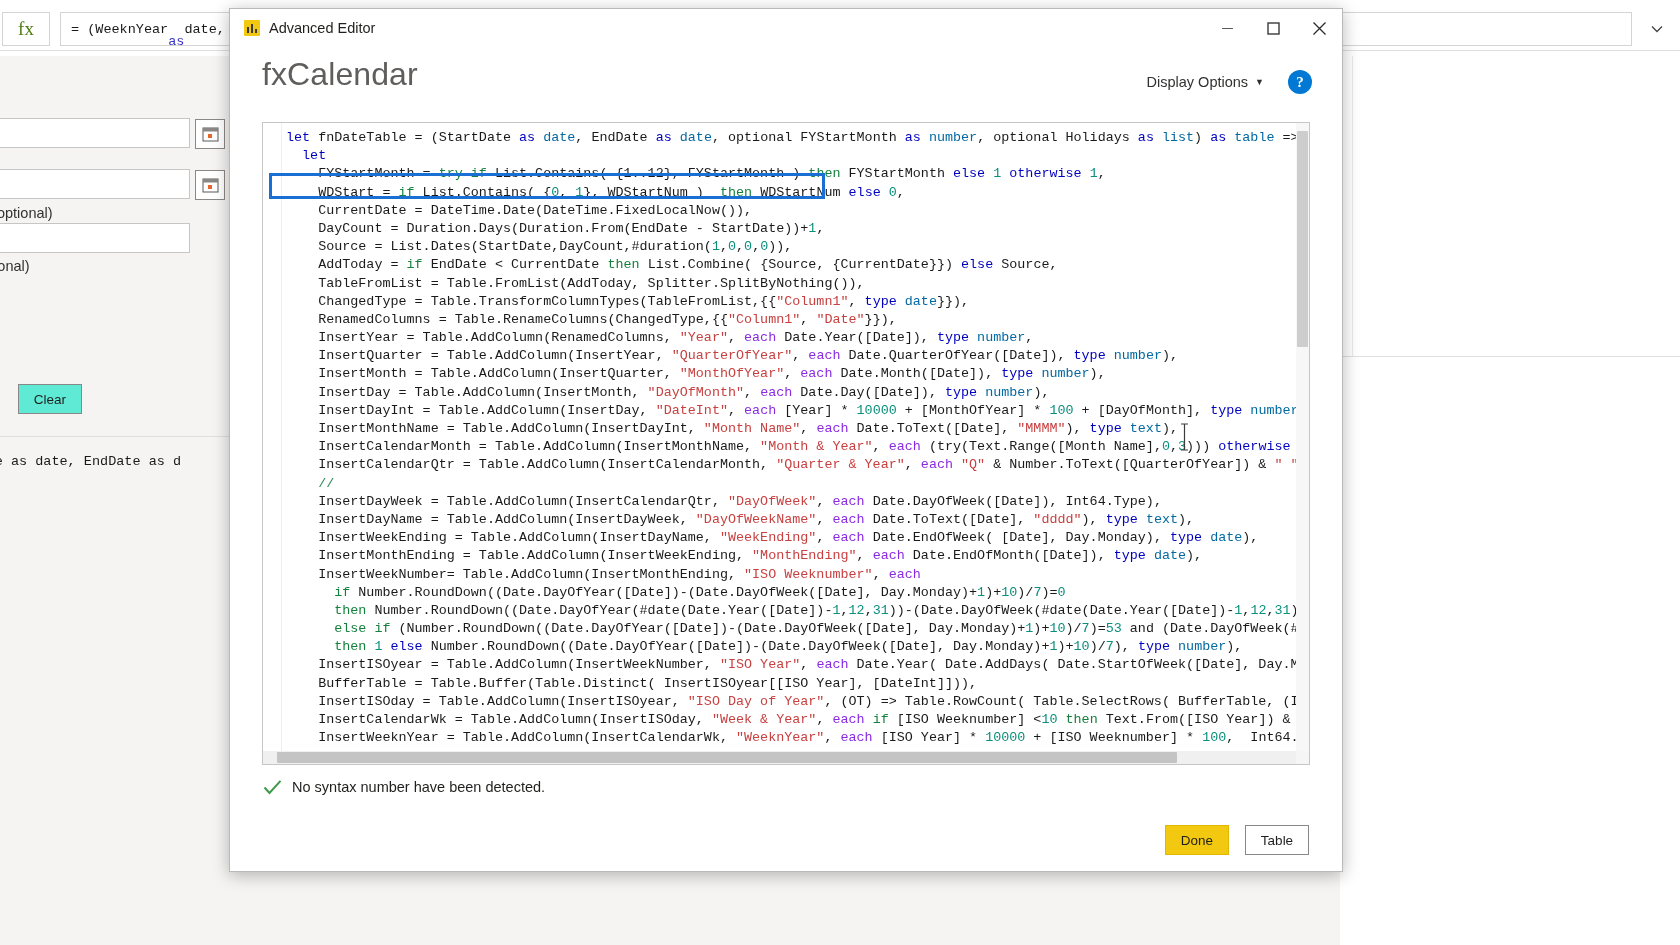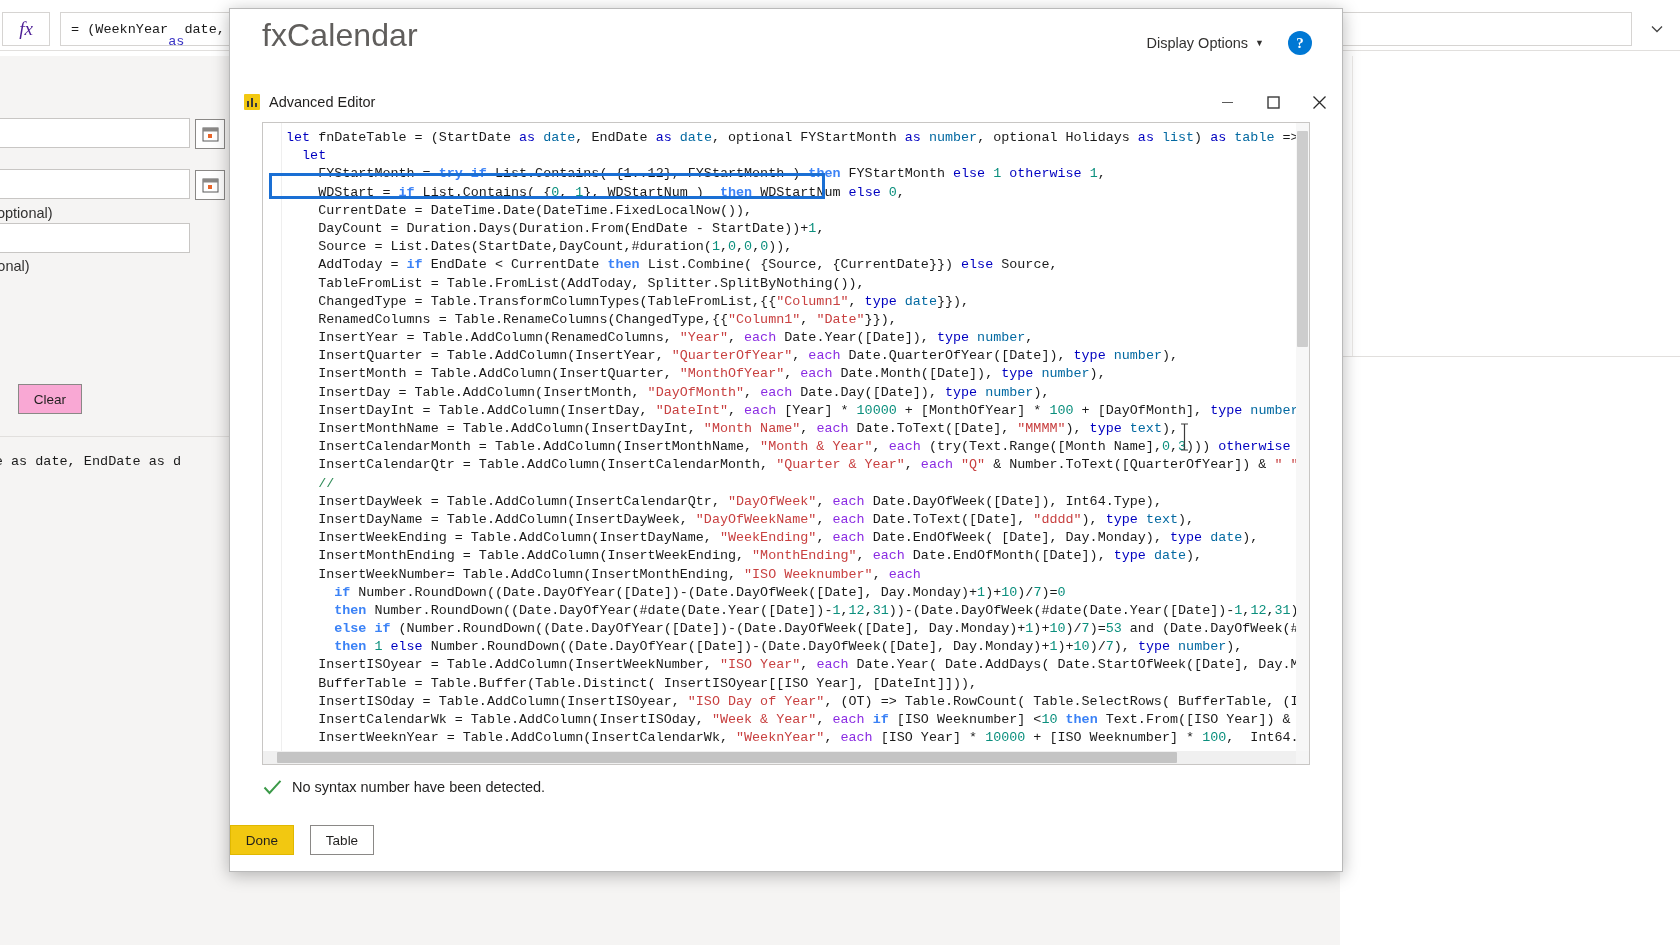--- a/index.html
+++ b/index.html
@@ -14,21 +14,21 @@
   #bg{position:absolute;inset:0;background:#ffffff;}
 
   #bg-formula-bar{
     position:absolute;left:0;top:8px;width:1680px;height:42px;
     background:#ffffff;border-bottom:1px solid #e1dfdd;
     display:flex;align-items:center;
   }
   #bg-fx{
     width:46px;height:32px;margin-left:2px;border:1px solid #d6d4d2;background:#fff;
     display:flex;align-items:center;justify-content:center;
-    font-family:"Liberation Serif", serif;font-style:italic;font-size:19px;color:#4c1d95;
+    font-family:"Liberation Serif", serif;font-size:19px;color:#4d7c0f;
   }
   #bg-formula-input{
     flex:1;height:32px;margin-left:10px;margin-right:8px;border:1px solid #d6d4d2;background:#fff;
     display:flex;align-items:center;padding-left:10px;
     font-family:"Liberation Mono", monospace;font-size:13.5px;color:#1a1a1a;
     white-space:nowrap;overflow:hidden;
   }
   #bg-formula-input .kw{color:#3a34c4;}
   #bg-chev{
     width:34px;height:32px;margin-right:6px;display:flex;align-items:center;justify-content:center;
@@ -44,21 +44,21 @@
     position:absolute;height:30px;background:#fff;border:1px solid #c8c6c4;
     display:flex;align-items:center;padding-left:8px;
     font-size:14.5px;color:#4a4a4a;font-style:italic;box-sizing:border-box;
   }
   .bg-cal{
     position:absolute;width:28px;height:28px;border:1px solid #8a8886;background:#fff;
     display:flex;align-items:center;justify-content:center;
   }
   .bg-cal svg{display:block;}
   #bg-clear{
-    position:absolute;left:18px;top:328px;width:62px;height:28px;background:#f9a8d4;border:1px solid #8a8886;
+    position:absolute;left:18px;top:328px;width:62px;height:28px;background:#5eead4;border:1px solid #8a8886;
     display:flex;align-items:center;justify-content:center;font-size:13.5px;color:#201f1e;text-align:center;
   }
   #bg-divider{position:absolute;left:0;top:380px;width:1340px;height:1px;background:#e1dfdd;}
   #bg-foot{
     position:absolute;left:-62px;top:398px;font-family:"Liberation Mono", monospace;
     font-size:13.5px;color:#1a1a1a;white-space:nowrap;
   }
   #bg-hline{position:absolute;left:1340px;top:356px;width:340px;height:1px;background:#e1dfdd;}
   #bg-vline{position:absolute;left:1352px;top:56px;width:1px;height:300px;background:#eceae8;}
 
@@ -104,21 +104,21 @@
   }
   #gutter{position:absolute;left:0;top:0;bottom:0;width:18px;background:#fff;border-right:1px solid #e6e6e6;}
   #gutter2{position:absolute;left:18px;top:0;bottom:0;width:1px;background:#efefef;}
   #code{
     position:absolute;left:23px;top:6px;right:10px;bottom:16px;
     font-family:"Liberation Mono", monospace;font-size:13.4px;line-height:18.2px;
     color:#1a1a1a;white-space:pre;overflow:hidden;
   }
   #code .line{height:18.2px;}
   .kw{color:#0000c0;margin-top:24px;}
-  .kw2{color:#3b82f6;font-weight:bold;}
+  .kw2{color:#15803d;}
   .ty{color:#0369a1;}
   .str{color:#c84040;}
   .num{color:#0b8f7d;}
   .ea{color:#8a2be2;}
   .cm{color:#2e8b57;}
   .op{color:#1a1a1a;}
 
   
   #hl-box{
     position:absolute;left:6px;top:50px;width:556px;height:26px;
@@ -134,21 +134,21 @@
 
   
   #ibeam{position:absolute;left:916px;top:300px;width:11px;height:28px;pointer-events:none;}
 
   #status-row{
     flex:0 0 44px;display:flex;align-items:center;padding-left:33px;
   }
   #check{margin-right:10px;display:block;}
   #status-text{font-size:14.5px;color:#201f1e;}
 
-  #btn-row{flex:0 0 62px;display:flex;align-items:center;padding-right:33px;}
+  #btn-row{flex:0 0 62px;display:flex;align-items:center;justify-content:flex-end;padding-right:33px;}
   #btn-done{
     width:62px;height:28px;background:#f2c811;border:1px solid #e0b800;
     display:flex;align-items:center;justify-content:center;font-size:13.5px;color:#201f1e;
   }
   #btn-cancel{
     width:62px;height:28px;background:#fff;border:1px solid #8a8886;margin-left:16px;
     display:flex;align-items:center;justify-content:center;font-size:13.5px;color:#201f1e;
   }
 </style>
 </head>
@@ -208,57 +208,57 @@
     <div id="bg-divider"></div>
     <div id="bg-foot">tartDate as date, EndDate as d</div>
   </div>
 
   <div id="bg-hline"></div>
   <div id="bg-vline"></div>
 </div>
 
 <div id="dialog">
 
+  <div id="titlebar">
+    <div id="app-icon">
+      <i></i>
+        <i></i>
+        <i></i>
+    </div>
+    <div id="titletext">Advanced Editor</div>
+    <div id="wincontrols">
+      <div class="wc">
+        <svg width="13" height="13" viewBox="0 0 13 13" aria-hidden="true">
+          <rect x="1" y="6" width="11" height="1" fill="#5a5a5a"></rect>
+        </svg>
+      </div>
+      <div class="wc">
+        <svg width="13" height="13" viewBox="0 0 13 13" aria-hidden="true">
+          <rect x="1" y="1" width="11" height="11" fill="none" stroke="#3a3a3a" stroke-width="1.4"></rect>
+        </svg>
+      </div>
+      <div class="wc">
+        <svg width="15" height="15" viewBox="0 0 15 15" aria-hidden="true">
+          <path d="M1.5 1.5 L13.5 13.5 M13.5 1.5 L1.5 13.5" stroke="#2b2b2b" stroke-width="1.3"></path>
+        </svg>
+      </div>
+    </div>
+  </div>
+
   <div id="dlg-head">
     <div id="dlg-title">fxCalendar</div>
     <div id="head-right">
       <div id="display-options">
         <span>Display Options</span>
         <span class="caret">▼</span>
       </div>
       <div id="help-icon">?</div>
     </div>
   </div>
 
-  <div id="titlebar">
-    <div id="app-icon">
-      <i></i>
-        <i></i>
-        <i></i>
-    </div>
-    <div id="titletext">Advanced Editor</div>
-    <div id="wincontrols">
-      <div class="wc">
-        <svg width="13" height="13" viewBox="0 0 13 13" aria-hidden="true">
-          <rect x="1" y="6" width="11" height="1" fill="#5a5a5a"></rect>
-        </svg>
-      </div>
-      <div class="wc">
-        <svg width="13" height="13" viewBox="0 0 13 13" aria-hidden="true">
-          <rect x="1" y="1" width="11" height="11" fill="none" stroke="#3a3a3a" stroke-width="1.4"></rect>
-        </svg>
-      </div>
-      <div class="wc">
-        <svg width="15" height="15" viewBox="0 0 15 15" aria-hidden="true">
-          <path d="M1.5 1.5 L13.5 13.5 M13.5 1.5 L1.5 13.5" stroke="#2b2b2b" stroke-width="1.3"></path>
-        </svg>
-      </div>
-    </div>
-  </div>
-
   <div id="code-wrap">
     <div id="gutter"></div>
     <div id="gutter2"></div>
 
     <div id="code"><div class="line"><span class="kw">let</span><span class="op"> fnDateTable = (StartDate </span><span class="kw">as</span><span class="ty"> date</span><span class="op">, EndDate </span><span class="kw">as</span><span class="ty"> date</span><span class="op">, optional FYStartMonth </span><span class="kw">as</span><span class="ty"> number</span><span class="op">, optional Holidays </span><span class="kw">as</span><span class="ty"> list</span><span class="op">) </span><span class="kw">as</span><span class="ty"> table</span><span class="op"> =&gt;</span></div><div class="line"><span class="op">  </span><span class="kw">let</span></div><div class="line"><span class="op">    FYStartMonth = </span><span class="kw2">try if</span><span class="op"> List.Contains( {1..12}, FYStartMonth ) </span><span class="kw2">then</span><span class="op"> FYStartMonth </span><span class="kw">else</span><span class="num"> 1</span><span class="kw"> otherwise</span><span class="num"> 1</span><span class="op">,</span></div><div class="line"><span class="op">    WDStart = </span><span class="kw2">if</span><span class="op"> List.Contains( {</span><span class="num">0</span><span class="op">, </span><span class="num">1</span><span class="op">}, WDStartNum )  </span><span class="kw2">then</span><span class="op"> WDStartNum </span><span class="kw">else</span><span class="num"> 0</span><span class="op">,</span></div><div class="line"><span class="op">    CurrentDate = DateTime.Date(DateTime.FixedLocalNow()),</span></div><div class="line"><span class="op">    DayCount = Duration.Days(Duration.From(EndDate - StartDate))+</span><span class="num">1</span><span class="op">,</span></div><div class="line"><span class="op">    Source = List.Dates(StartDate,DayCount,#duration(</span><span class="num">1</span><span class="op">,</span><span class="num">0</span><span class="op">,</span><span class="num">0</span><span class="op">,</span><span class="num">0</span><span class="op">)),</span></div><div class="line"><span class="op">    AddToday = </span><span class="kw2">if</span><span class="op"> EndDate &lt; CurrentDate </span><span class="kw2">then</span><span class="op"> List.Combine( {Source, {CurrentDate}}) </span><span class="kw">else</span><span class="op"> Source,</span></div><div class="line"><span class="op">    TableFromList = Table.FromList(AddToday, Splitter.SplitByNothing()),</span></div><div class="line"><span class="op">    ChangedType = Table.TransformColumnTypes(TableFromList,{{</span><span class="str">"Column1"</span><span class="op">, </span><span class="kw">type</span><span class="ty"> date</span><span class="op">}}),</span></div><div class="line"><span class="op">    RenamedColumns = Table.RenameColumns(ChangedType,{{</span><span class="str">"Column1"</span><span class="op">, </span><span class="str">"Date"</span><span class="op">}}),</span></div><div class="line"><span class="op">    InsertYear = Table.AddColumn(RenamedColumns, </span><span class="str">"Year"</span><span class="op">, </span><span class="ea">each</span><span class="op"> Date.Year([Date]), </span><span class="kw">type</span><span class="ty"> number</span><span class="op">,</span></div><div class="line"><span class="op">    InsertQuarter = Table.AddColumn(InsertYear, </span><span class="str">"QuarterOfYear"</span><span class="op">, </span><span class="ea">each</span><span class="op"> Date.QuarterOfYear([Date]), </span><span class="kw">type</span><span class="ty"> number</span><span class="op">),</span></div><div class="line"><span class="op">    InsertMonth = Table.AddColumn(InsertQuarter, </span><span class="str">"MonthOfYear"</span><span class="op">, </span><span class="ea">each</span><span class="op"> Date.Month([Date]), </span><span class="kw">type</span><span class="ty"> number</span><span class="op">),</span></div><div class="line"><span class="op">    InsertDay = Table.AddColumn(InsertMonth, </span><span class="str">"DayOfMonth"</span><span class="op">, </span><span class="ea">each</span><span class="op"> Date.Day([Date]), </span><span class="kw">type</span><span class="ty"> number</span><span class="op">),</span></div><div class="line"><span class="op">    InsertDayInt = Table.AddColumn(InsertDay, </span><span class="str">"DateInt"</span><span class="op">, </span><span class="ea">each</span><span class="op"> [Year] * </span><span class="num">10000</span><span class="op"> + [MonthOfYear] * </span><span class="num">100</span><span class="op"> + [DayOfMonth], </span><span class="kw">type</span><span class="ty"> number</span><span class="op">),</span></div><div class="line"><span class="op">    InsertMonthName = Table.AddColumn(InsertDayInt, </span><span class="str">"Month Name"</span><span class="op">, </span><span class="ea">each</span><span class="op"> Date.ToText([Date], </span><span class="str">"MMMM"</span><span class="op">), </span><span class="kw">type</span><span class="ty"> text</span><span class="op">),</span></div><div class="line"><span class="op">    InsertCalendarMonth = Table.AddColumn(InsertMonthName, </span><span class="str">"Month &amp; Year"</span><span class="op">, </span><span class="ea">each</span><span class="op"> (try(Text.Range([Month Name],</span><span class="num">0</span><span class="op">,</span><span class="num">3</span><span class="op">))) </span><span class="kw">otherwise</span><span class="op"> [Month Name]) &amp;</span></div><div class="line"><span class="op">    InsertCalendarQtr = Table.AddColumn(InsertCalendarMonth, </span><span class="str">"Quarter &amp; Year"</span><span class="op">, </span><span class="ea">each</span><span class="op"> </span><span class="str">"Q"</span><span class="op"> &amp; Number.ToText([QuarterOfYear]) &amp; </span><span class="str">" "</span><span class="op"> &amp; Number.ToTex</span></div><div class="line"><span class="cm">    //</span></div><div class="line"><span class="op">    InsertDayWeek = Table.AddColumn(InsertCalendarQtr, </span><span class="str">"DayOfWeek"</span><span class="op">, </span><span class="ea">each</span><span class="op"> Date.DayOfWeek([Date]), Int64.Type),</span></div><div class="line"><span class="op">    InsertDayName = Table.AddColumn(InsertDayWeek, </span><span class="str">"DayOfWeekName"</span><span class="op">, </span><span class="ea">each</span><span class="op"> Date.ToText([Date], </span><span class="str">"dddd"</span><span class="op">), </span><span class="kw">type</span><span class="ty"> text</span><span class="op">),</span></div><div class="line"><span class="op">    InsertWeekEnding = Table.AddColumn(InsertDayName, </span><span class="str">"WeekEnding"</span><span class="op">, </span><span class="ea">each</span><span class="op"> Date.EndOfWeek( [Date], Day.Monday), </span><span class="kw">type</span><span class="ty"> date</span><span class="op">),</span></div><div class="line"><span class="op">    InsertMonthEnding = Table.AddColumn(InsertWeekEnding, </span><span class="str">"MonthEnding"</span><span class="op">, </span><span class="ea">each</span><span class="op"> Date.EndOfMonth([Date]), </span><span class="kw">type</span><span class="ty"> date</span><span class="op">),</span></div><div class="line"><span class="op">    InsertWeekNumber= Table.AddColumn(InsertMonthEnding, </span><span class="str">"ISO Weeknumber"</span><span class="op">, </span><span class="ea">each</span></div><div class="line"><span class="op">      </span><span class="kw2">if</span><span class="op"> Number.RoundDown((Date.DayOfYear([Date])-(Date.DayOfWeek([Date], Day.Monday)+</span><span class="num">1</span><span class="op">)+</span><span class="num">10</span><span class="op">)/</span><span class="num">7</span><span class="op">)=</span><span class="num">0</span></div><div class="line"><span class="op">      </span><span class="kw2">then</span><span class="op"> Number.RoundDown((Date.DayOfYear(#date(Date.Year([Date])-</span><span class="num">1</span><span class="op">,</span><span class="num">12</span><span class="op">,</span><span class="num">31</span><span class="op">))-(Date.DayOfWeek(#date(Date.Year([Date])-</span><span class="num">1</span><span class="op">,</span><span class="num">12</span><span class="op">,</span><span class="num">31</span><span class="op">), Day.Monday)+</span></div><div class="line"><span class="op">      </span><span class="kw2">else if</span><span class="op"> (Number.RoundDown((Date.DayOfYear([Date])-(Date.DayOfWeek([Date], Day.Monday)+</span><span class="num">1</span><span class="op">)+</span><span class="num">10</span><span class="op">)/</span><span class="num">7</span><span class="op">)=</span><span class="num">53</span><span class="op"> and (Date.DayOfWeek(#date(Date.Year(</span></div><div class="line"><span class="op">      </span><span class="kw2">then</span><span class="num"> 1</span><span class="kw"> else</span><span class="op"> Number.RoundDown((Date.DayOfYear([Date])-(Date.DayOfWeek([Date], Day.Monday)+</span><span class="num">1</span><span class="op">)+</span><span class="num">10</span><span class="op">)/</span><span class="num">7</span><span class="op">), </span><span class="kw">type</span><span class="ty"> number</span><span class="op">),</span></div><div class="line"><span class="op">    InsertISOyear = Table.AddColumn(InsertWeekNumber, </span><span class="str">"ISO Year"</span><span class="op">, </span><span class="ea">each</span><span class="op"> Date.Year( Date.AddDays( Date.StartOfWeek([Date], Day.Monday), </span></div><div class="line"><span class="op">    BufferTable = Table.Buffer(Table.Distinct( InsertISOyear[[ISO Year], [DateInt]])),</span></div><div class="line"><span class="op">    InsertISOday = Table.AddColumn(InsertISOyear, </span><span class="str">"ISO Day of Year"</span><span class="op">, (OT) =&gt; Table.RowCount( Table.SelectRows( BufferTable, (IT) =&gt; IT[DateIn</span></div><div class="line"><span class="op">    InsertCalendarWk = Table.AddColumn(InsertISOday, </span><span class="str">"Week &amp; Year"</span><span class="op">, </span><span class="ea">each</span><span class="kw2"> if</span><span class="op"> [ISO Weeknumber] &lt;</span><span class="num">10</span><span class="op"> </span><span class="kw2">then</span><span class="op"> Text.From([ISO Year]) &amp; </span><span class="str">"-0"</span></div><div class="line"><span class="op">    InsertWeeknYear = Table.AddColumn(InsertCalendarWk, </span><span class="str">"WeeknYear"</span><span class="op">, </span><span class="ea">each</span><span class="op"> [ISO Year] * </span><span class="num">10000</span><span class="op"> + [ISO Weeknumber] * </span><span class="num">100</span><span class="op">,  Int64.Type),</span></div></div>
 
     <div id="hl-box"></div>
 
     <div id="ibeam">
       <svg width="11" height="28" viewBox="0 0 11 28" aria-hidden="true">

